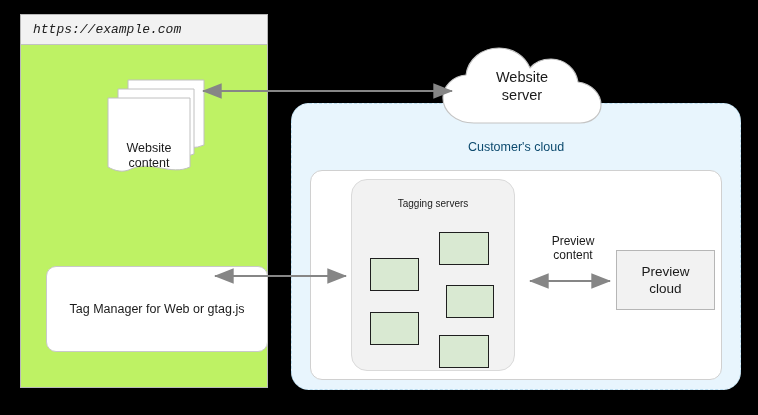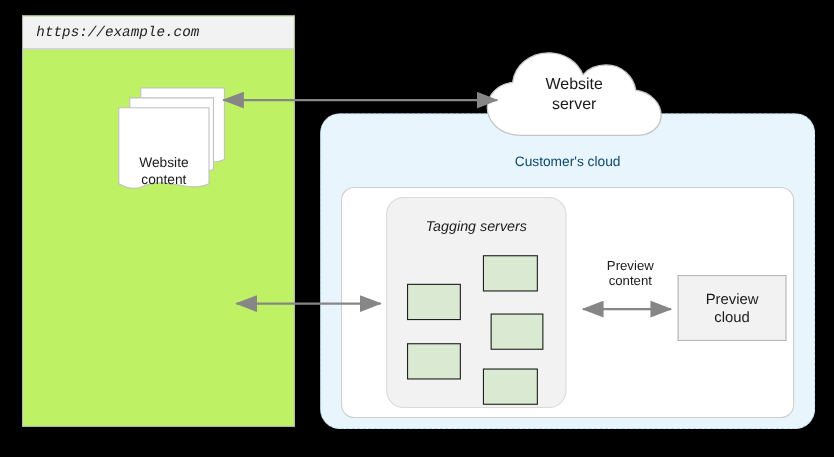--- a/index.html
+++ b/index.html
@@ -146,23 +146,22 @@
     border: 1px solid #dadada;
     border-radius: 16px;
     box-sizing: border-box;
   }
   #tagging-servers-title {
     position: absolute;
     left: 0;
     top: 18px;
     width: 100%;
     text-align: center;
-    font-size: 13px;
-    color: #1a1a1a;
-    font-style: italic;
+    font-size: 10px;
+    color: #1a1a1a;
   }
   .server-node {
     position: absolute;
     background: #d9e9d2;
     border: 1px solid #1f1f1f;
     box-sizing: border-box;
   }
 
   
   #preview-server-box {
@@ -254,20 +253,23 @@
           <path d="M1,1 L83,1 L83,70 C64,79 44,63 24,72 C16,76 8,74 1,70 Z" fill="#ffffff" stroke="#c0c0c0" stroke-width="1"></path>
         </svg>
         <div id="website-content-label">
           <div>Website</div>
           <div>content</div>
         </div>
       </div>
 
     </div>
 
+    <div id="tag-manager-box">
+      <span id="tag-manager-label">Tag Manager for Web or gtag.js</span>
+    </div>
 
   </div>
 
   <div id="customer-cloud-container">
     <div id="customer-cloud-label">Customer's cloud</div>
   </div>
 
   <div id="inner-panel"></div>
 
   <div id="tagging-servers-group">

